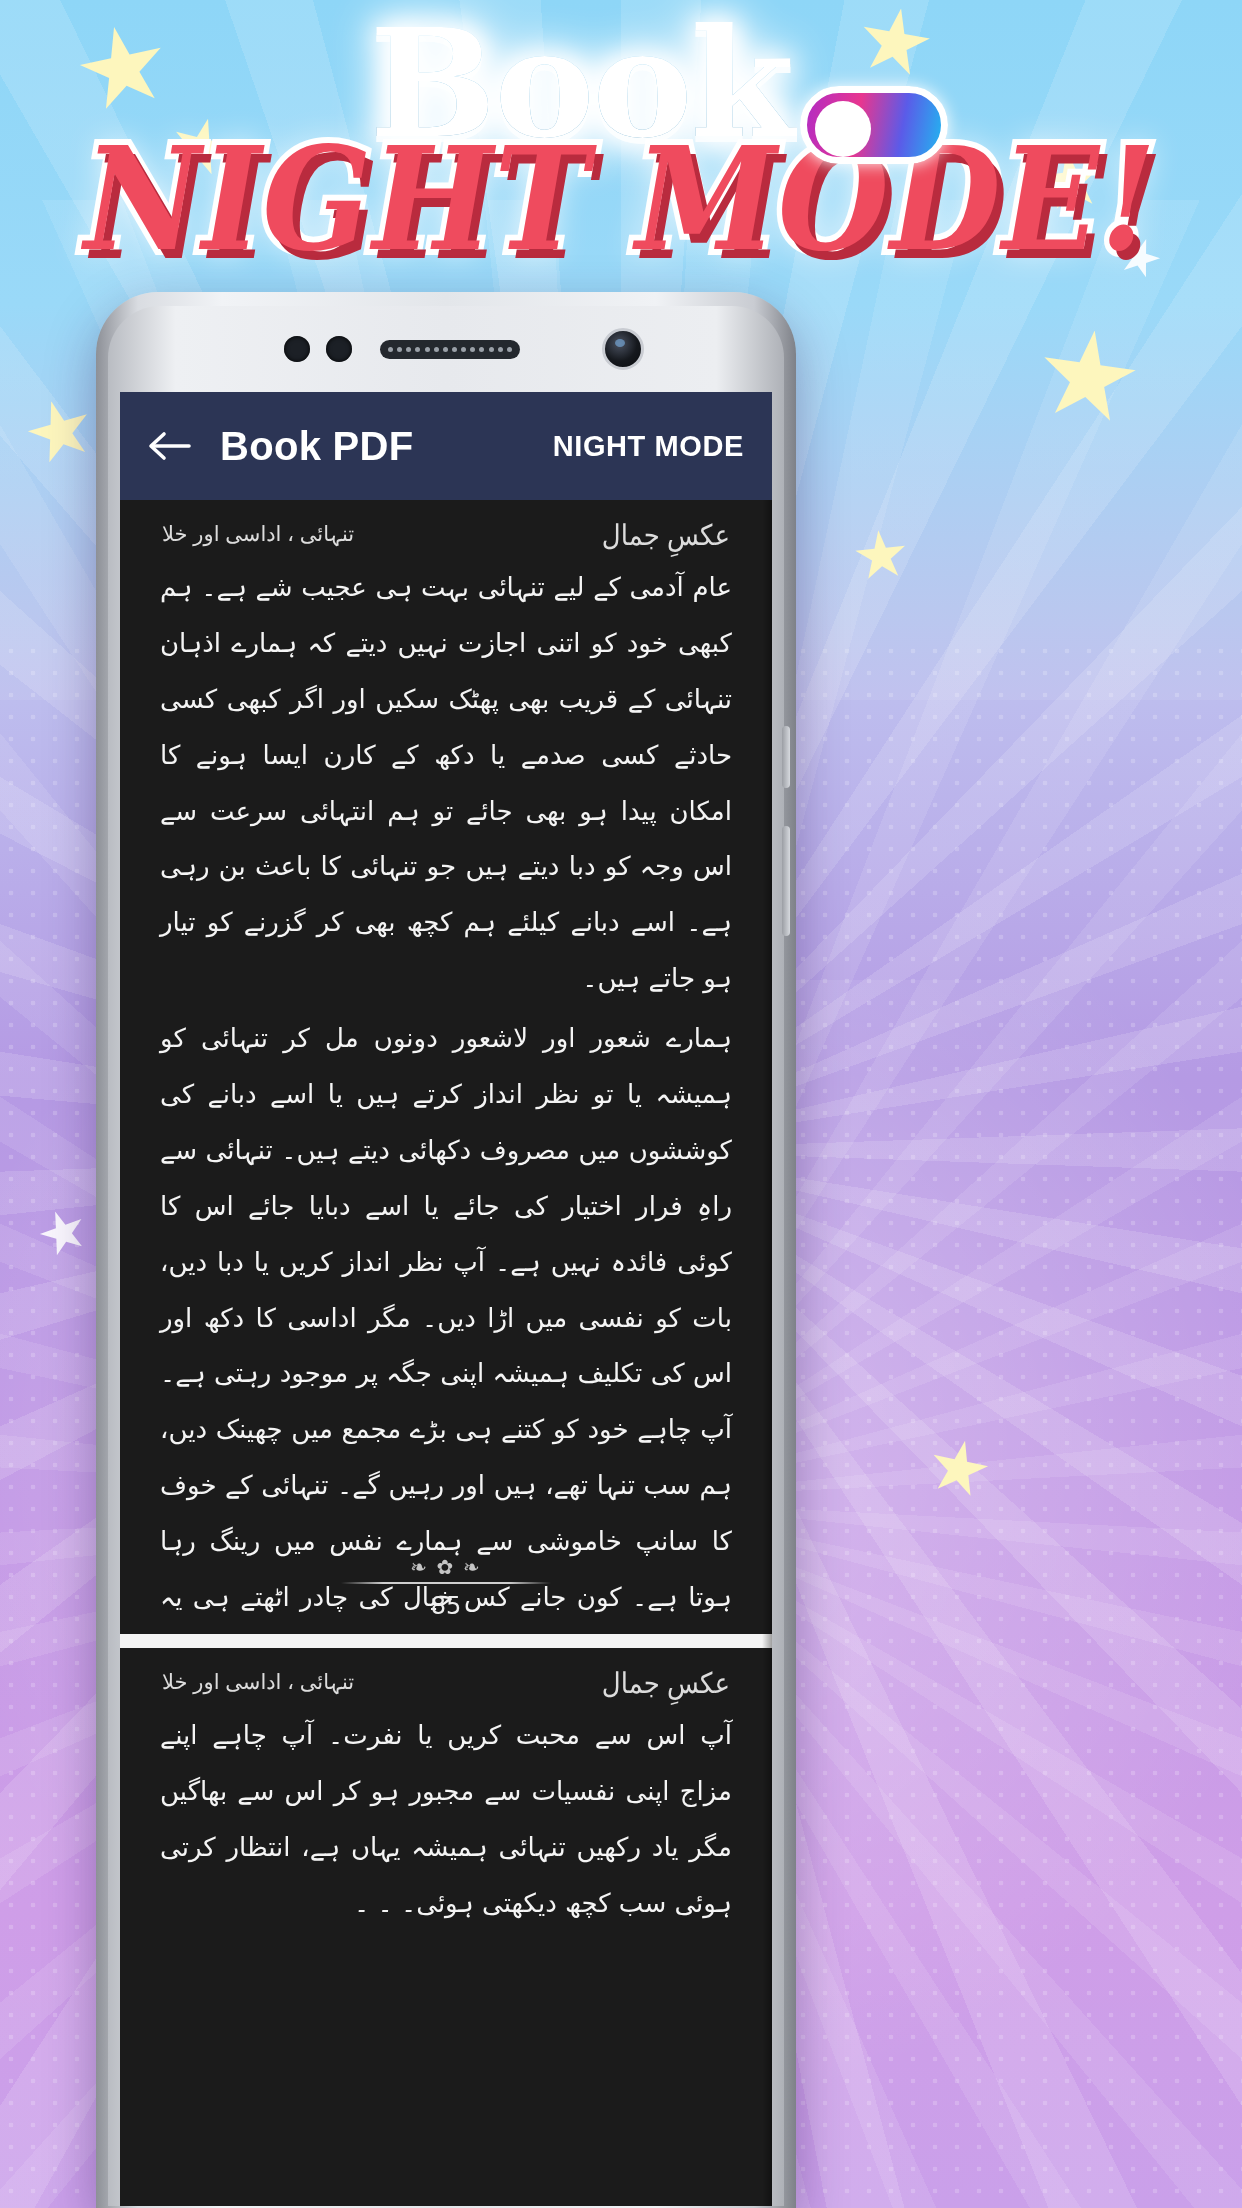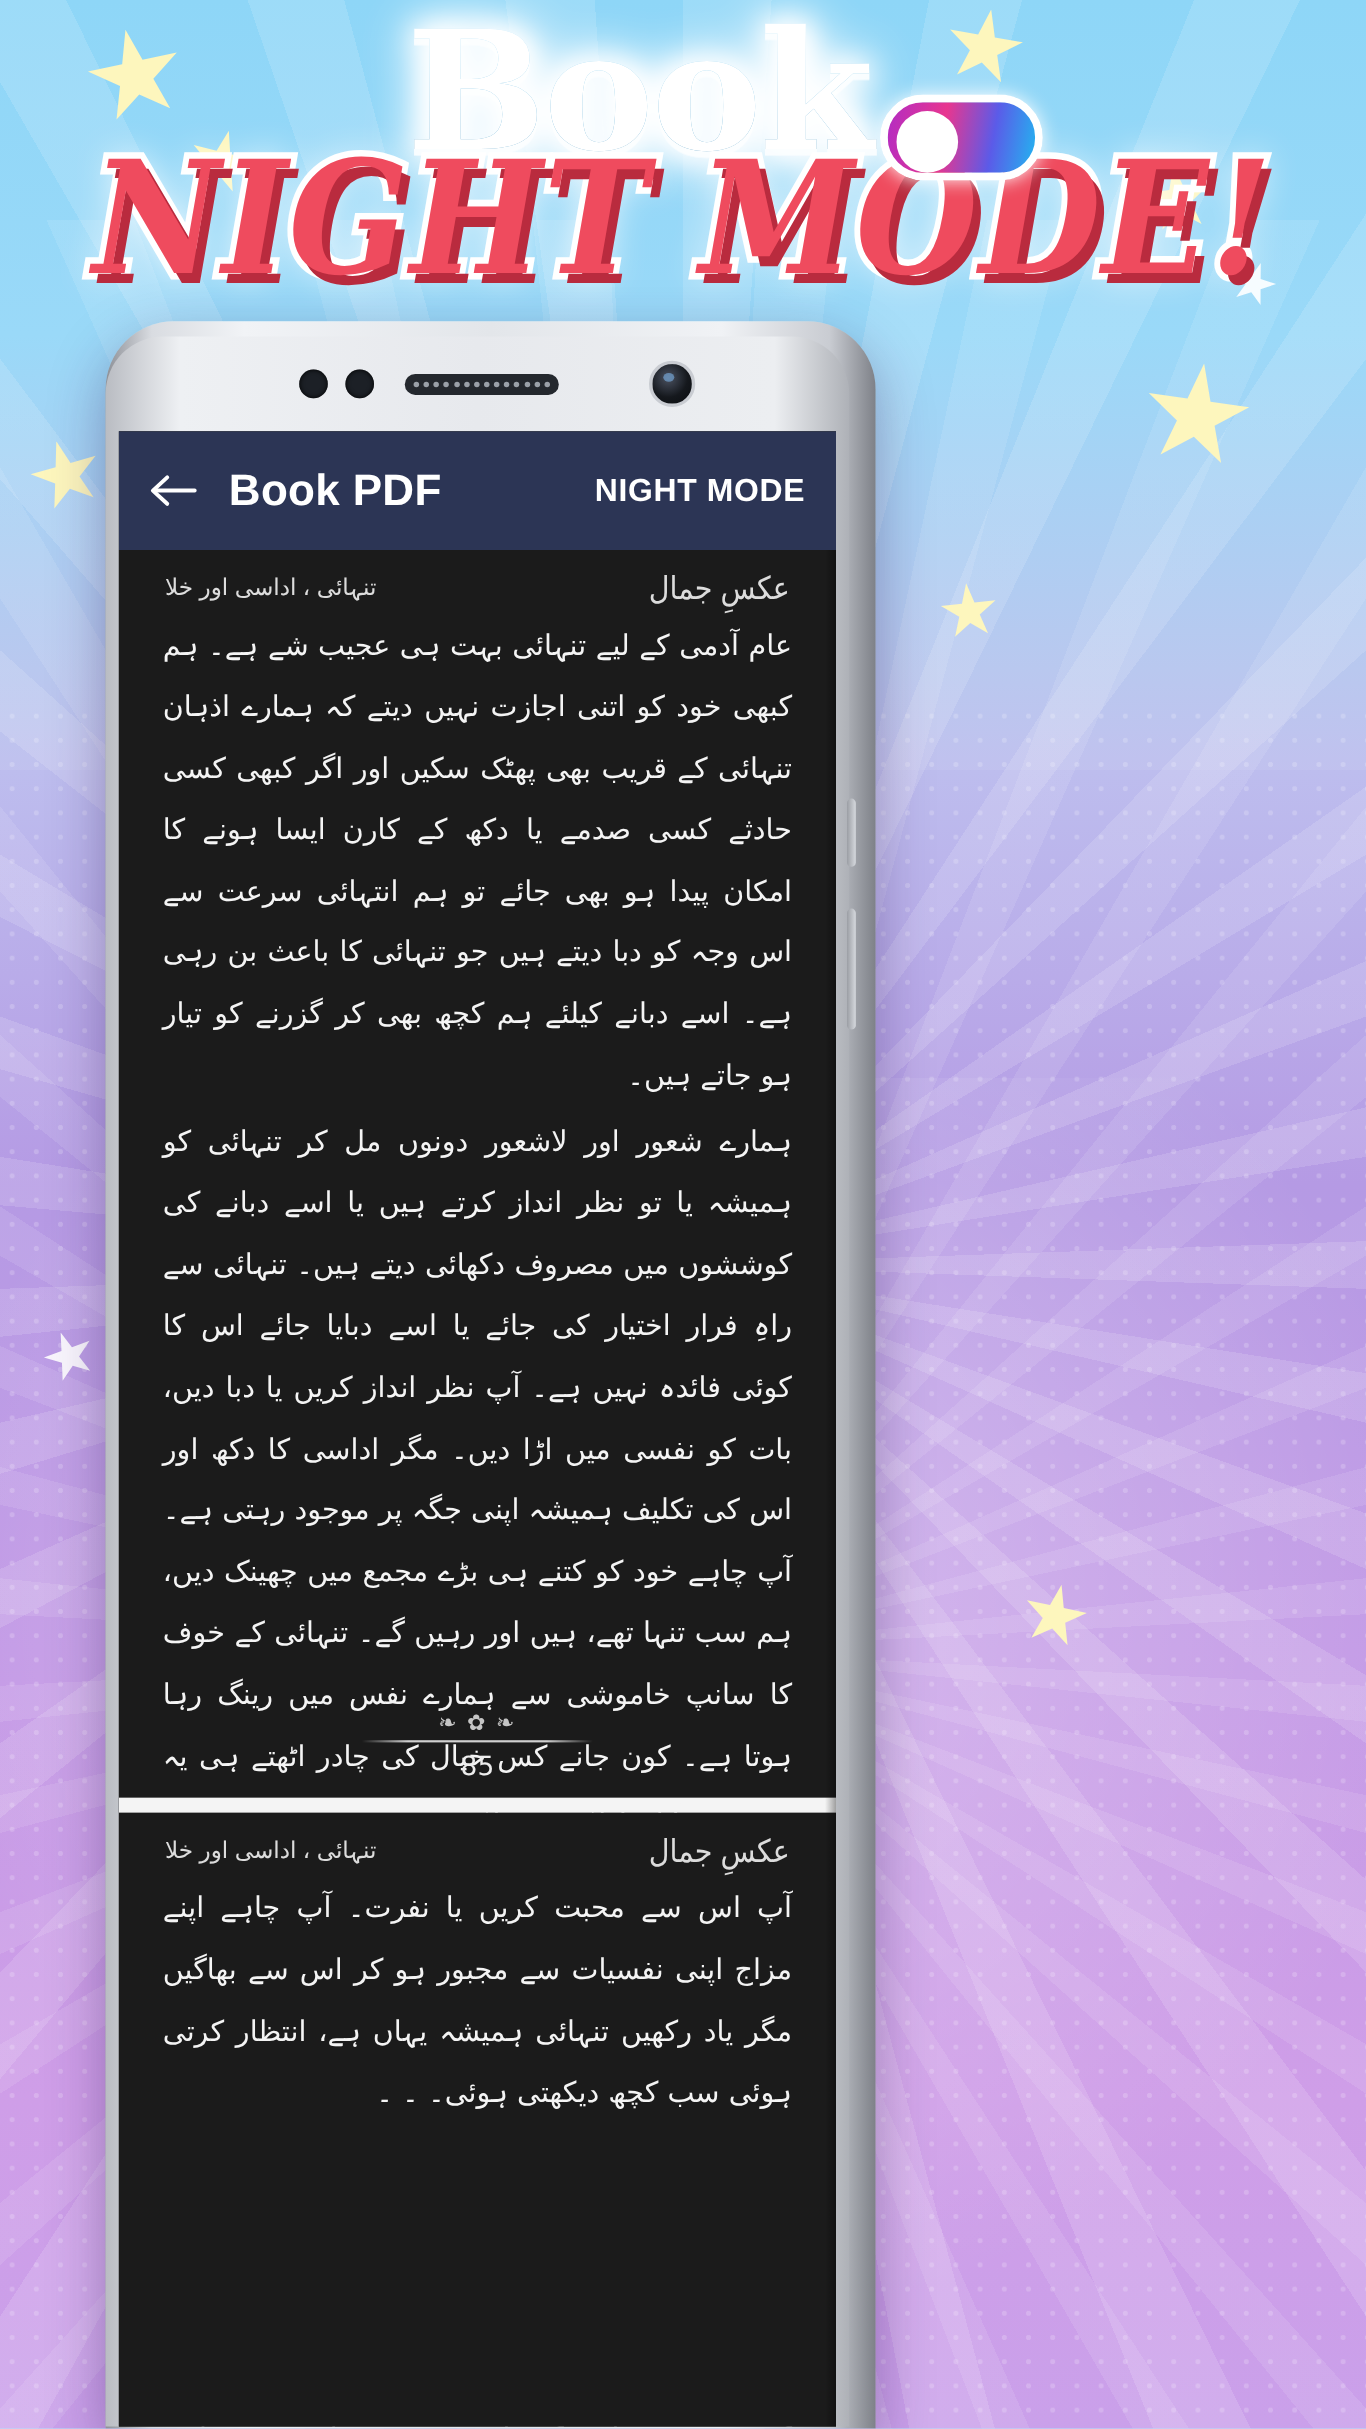--- a/index.html
+++ b/index.html
@@ -116,21 +116,21 @@
   .phone {
     position: absolute;
     left: 96px; top: 292px;
     width: 700px; height: 1916px;
     border-radius: 62px 62px 0 0;
     background: linear-gradient(90deg, #8d9097 0%, #d9dce1 6%, #f1f3f6 18%, #e3e6ea 50%, #f0f2f5 80%, #c9ccd2 94%, #7e8188 100%);
     box-shadow: 0 18px 50px rgba(40,20,80,0.35);
     padding: 0;
   }
   .phone-inner {
-    position: absolute; left: 0; top: 14px;
+    position: absolute; left: 12px; top: 14px;
     width: 676px; height: 1900px;
     border-radius: 52px 52px 0 0;
     background: linear-gradient(90deg,#b9bcc2,#eef0f3 10%,#e7e9ed 50%,#eceef1 90%,#aeb1b7);
   }
   .phone-top {
     position: absolute; left: 0; top: 0; width: 676px; height: 86px;
   }
   .cam-left1, .cam-left2 {
     position: absolute; top: 30px; width: 26px; height: 26px; border-radius: 50%;
     background: #1c2026; box-shadow: inset 0 0 5px #000;

